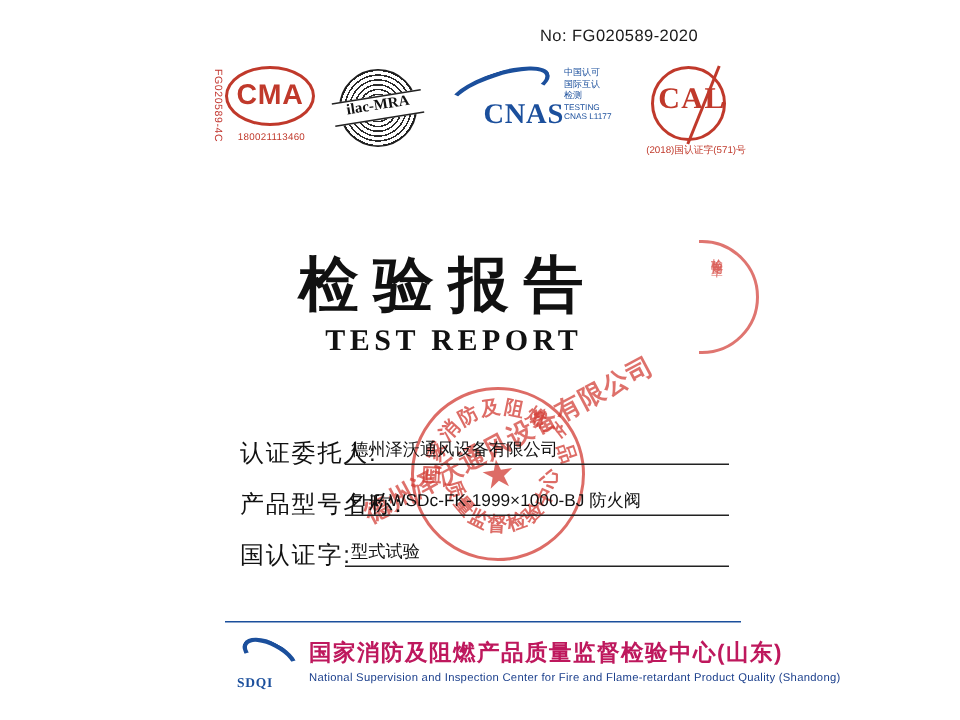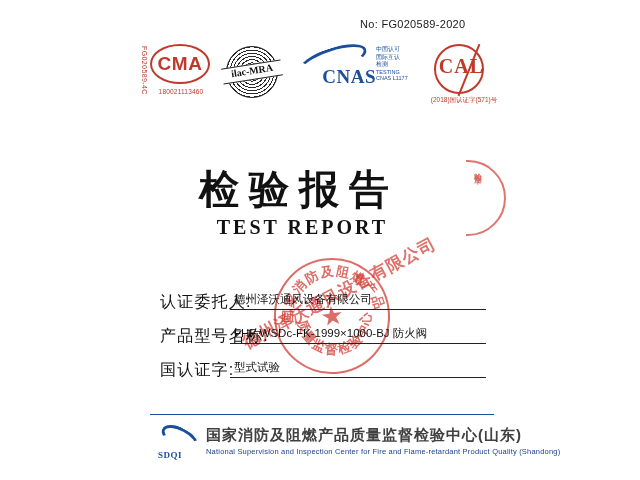--- a/index.html
+++ b/index.html
@@ -427,21 +427,21 @@
     font-weight: bold;
     color: #1b4f9c;
     letter-spacing: 0.5px;
   }
   .footer-cn {
     position: absolute;
     left: 206px;
     top: 12px;
     font-size: 15px;
     font-weight: bold;
-    color: #404040;
+    color: #be185d;
     letter-spacing: 1px;
     white-space: nowrap;
   }
   .footer-en {
     position: absolute;
     left: 206px;
     top: 33px;
     font-size: 7.5px;
     color: #1b3f8c;
     letter-spacing: 0.2px;

